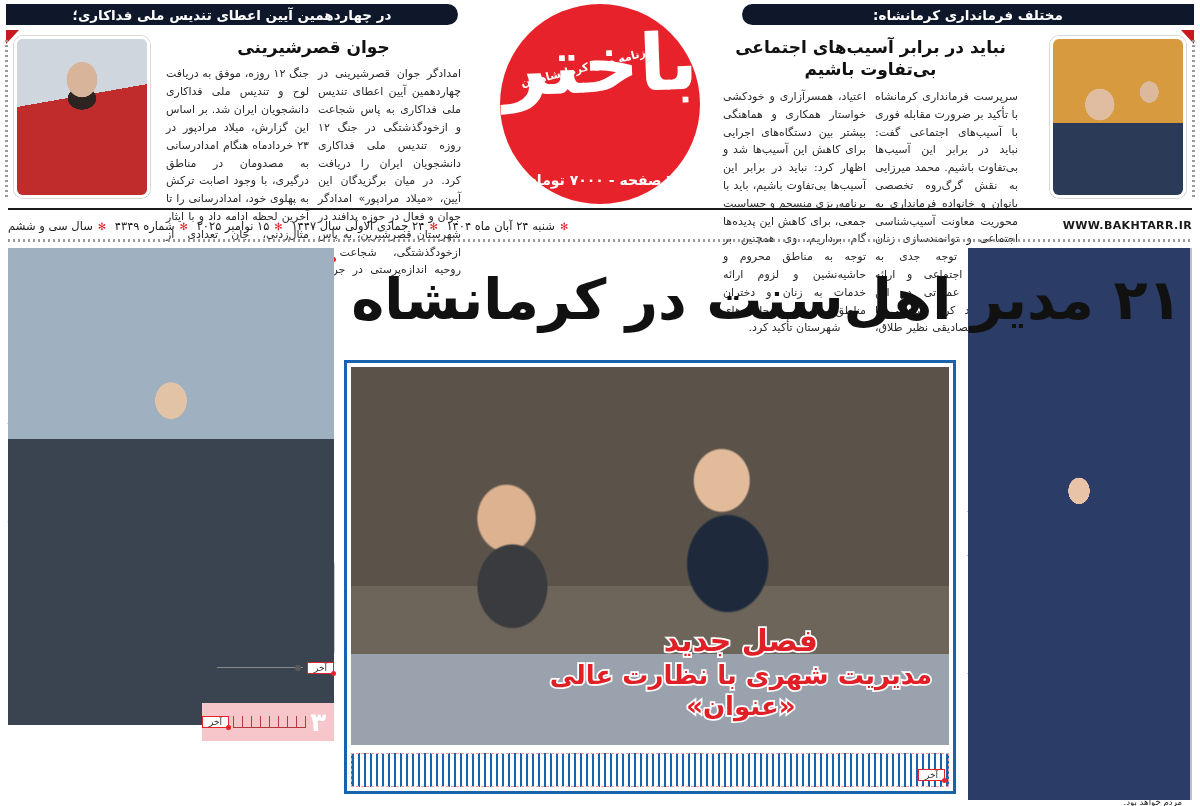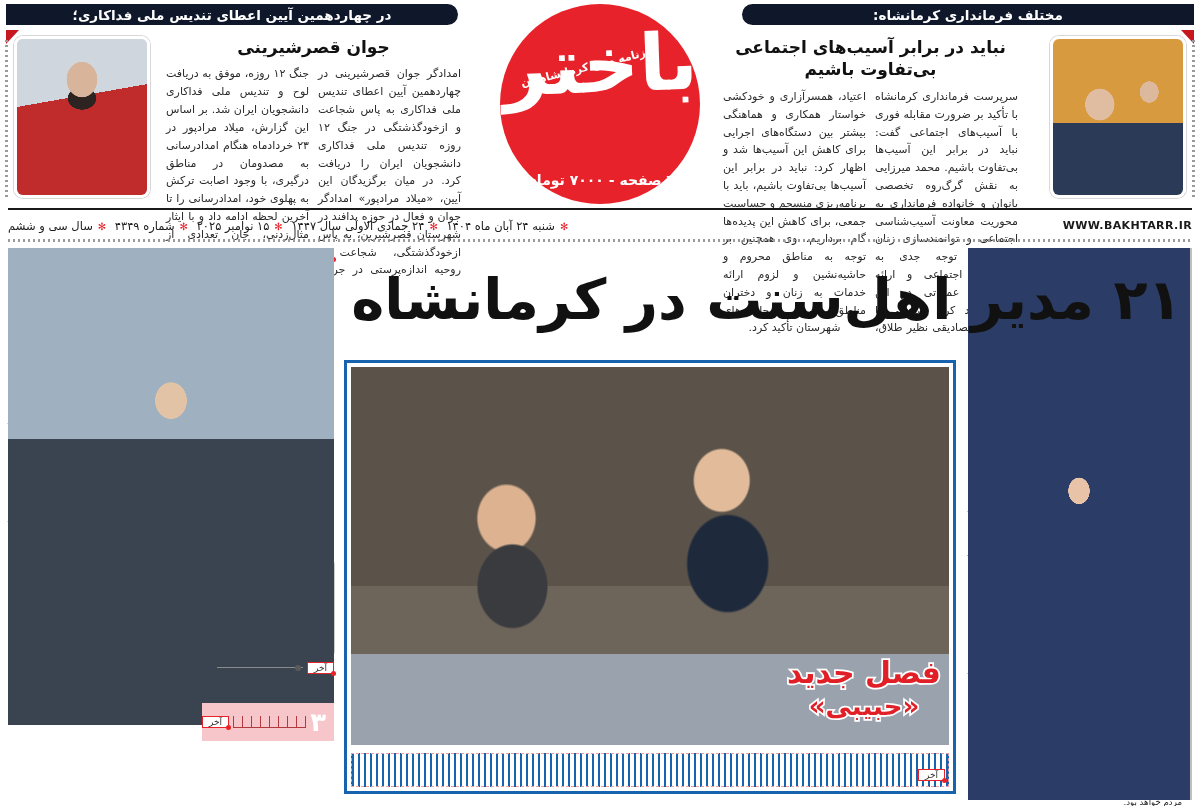--- a/index.html
+++ b/index.html
@@ -147,21 +147,21 @@
   }
   .photo-inner { position: relative; width: 100%; height: 378px; overflow: hidden; }
   .filmstrip {
     position: absolute; bottom: 4px; left: 4px; right: 4px; height: 34px;
     border: 1px dashed #e8a0a4;
     background-image: repeating-linear-gradient(to right, #1763ad 0 2px, #fff 2px 6px);
   }
 
   
   .overlay {
-    position: absolute; bottom: 22px; right: 8px; text-align: center;
+    position: absolute; bottom: 22px; right: 17px; text-align: center;
     direction: rtl; line-height: 1.22; z-index: 4;
   }
   .ov-l {
     font-size: 30px; font-weight: bold; color: #e01f26;
     -webkit-text-stroke: 3.5px #ffffff; paint-order: stroke fill;
     letter-spacing: -1px; display: block;
   }
   .ov-l.small { font-size: 26px; }
 
   
@@ -334,21 +334,22 @@
         <span>گردشگری سلامت به عنوان یکی از مهم‌ترین و رو به رشدترین بخش‌های صنعت گردشگری، نقش بسزایی در توسعه اقتصادی و اجتماعی مناطق مختلف ایفا می‌کند. کرمانشاه با برخورداری از منابع طبیعی، تاریخی و فرهنگی غنی، پتانسیل بالایی برای تبدیل شدن به یک قطب گردشگری سلامت دارد. این استان به دلیل وجود مراکز درمانی پیشرفته، پزشکان متخصص و همچنین جاذبه‌های طبیعی و تاریخی، می‌تواند مقصدی ایده‌آل برای افرادی باشد که به دنبال درمان‌های پزشکی و آرامش روحی هستند. با توجه به افزایش هزینه‌های درمان در کشورهای توسعه‌یافته، بسیاری از افراد به دنبال گزینه‌های درمانی با کیفیت و مقرون‌به‌صرفه هستند. کرمانشاه با ارائه خدمات درمانی با کیفیت و هزینه‌های مناسب، می‌تواند به این نیاز پاسخ دهد. علاوه بر این، جاذبه‌های طبیعی مانند کوهستان‌ها، چشمه‌های آب گرم و فرهنگ غنی محلی، تجربه‌ای منحصر به فرد برای گردشگران فراهم می‌آورد. توسعه گردشگری سلامت نه تنها به بهبود وضعیت اقتصادی استان کمک می‌کند، بلکه می‌تواند منجر به ایجاد اشتغال و افزایش درآمد برای ساکنان محلی شود. همچنین، با جذب گردشگران خارجی، فرصتی برای تبادل فرهنگی و ارتقاء سطح دانش پزشکی در استان فراهم می‌شود. نهایت، برای تحقق این هدف، نیاز است که مسئولان و فعالان این حوزه با همکاری یکدیگر زیرساخت‌های لازم را فراهم کنند و با تبلیغات مؤثر، کرمانشاه را به عنوان یک مقصد گردشگری سلامت معرفی نمایند. این اقدام نه تنها به رونق اقتصادی استان کمک خواهد کرد، بلکه زمینه‌ساز ارتقاء کیفیت زندگی مردم خواهد بود.</span>
       </div>
     </div>
 
     <div class="center">
       <div class="photo-frame">
         <div class="photo-inner">
           <div class="ph img-presser"></div>
           <div class="overlay">
             <span class="ov-l">فصل جدید</span>
-            <span class="ov-l small">«حبیبی»</span>
+            <span class="ov-l small">مدیریت شهری با نظارت عالی</span>
+            <span class="ov-l small">«عنوان»</span>
           </div>
         </div>
         <div class="filmstrip"></div>
         <div class="badge-row" style="position:absolute;bottom:8px;right:8px;width:70px;">
           <div class="akhar">آخر</div>
         </div>
       </div>
     </div>
 
     <div class="mainhead">انتصاب ۲۱ مدیر اهل‌سنت در کرمانشاه</div>

